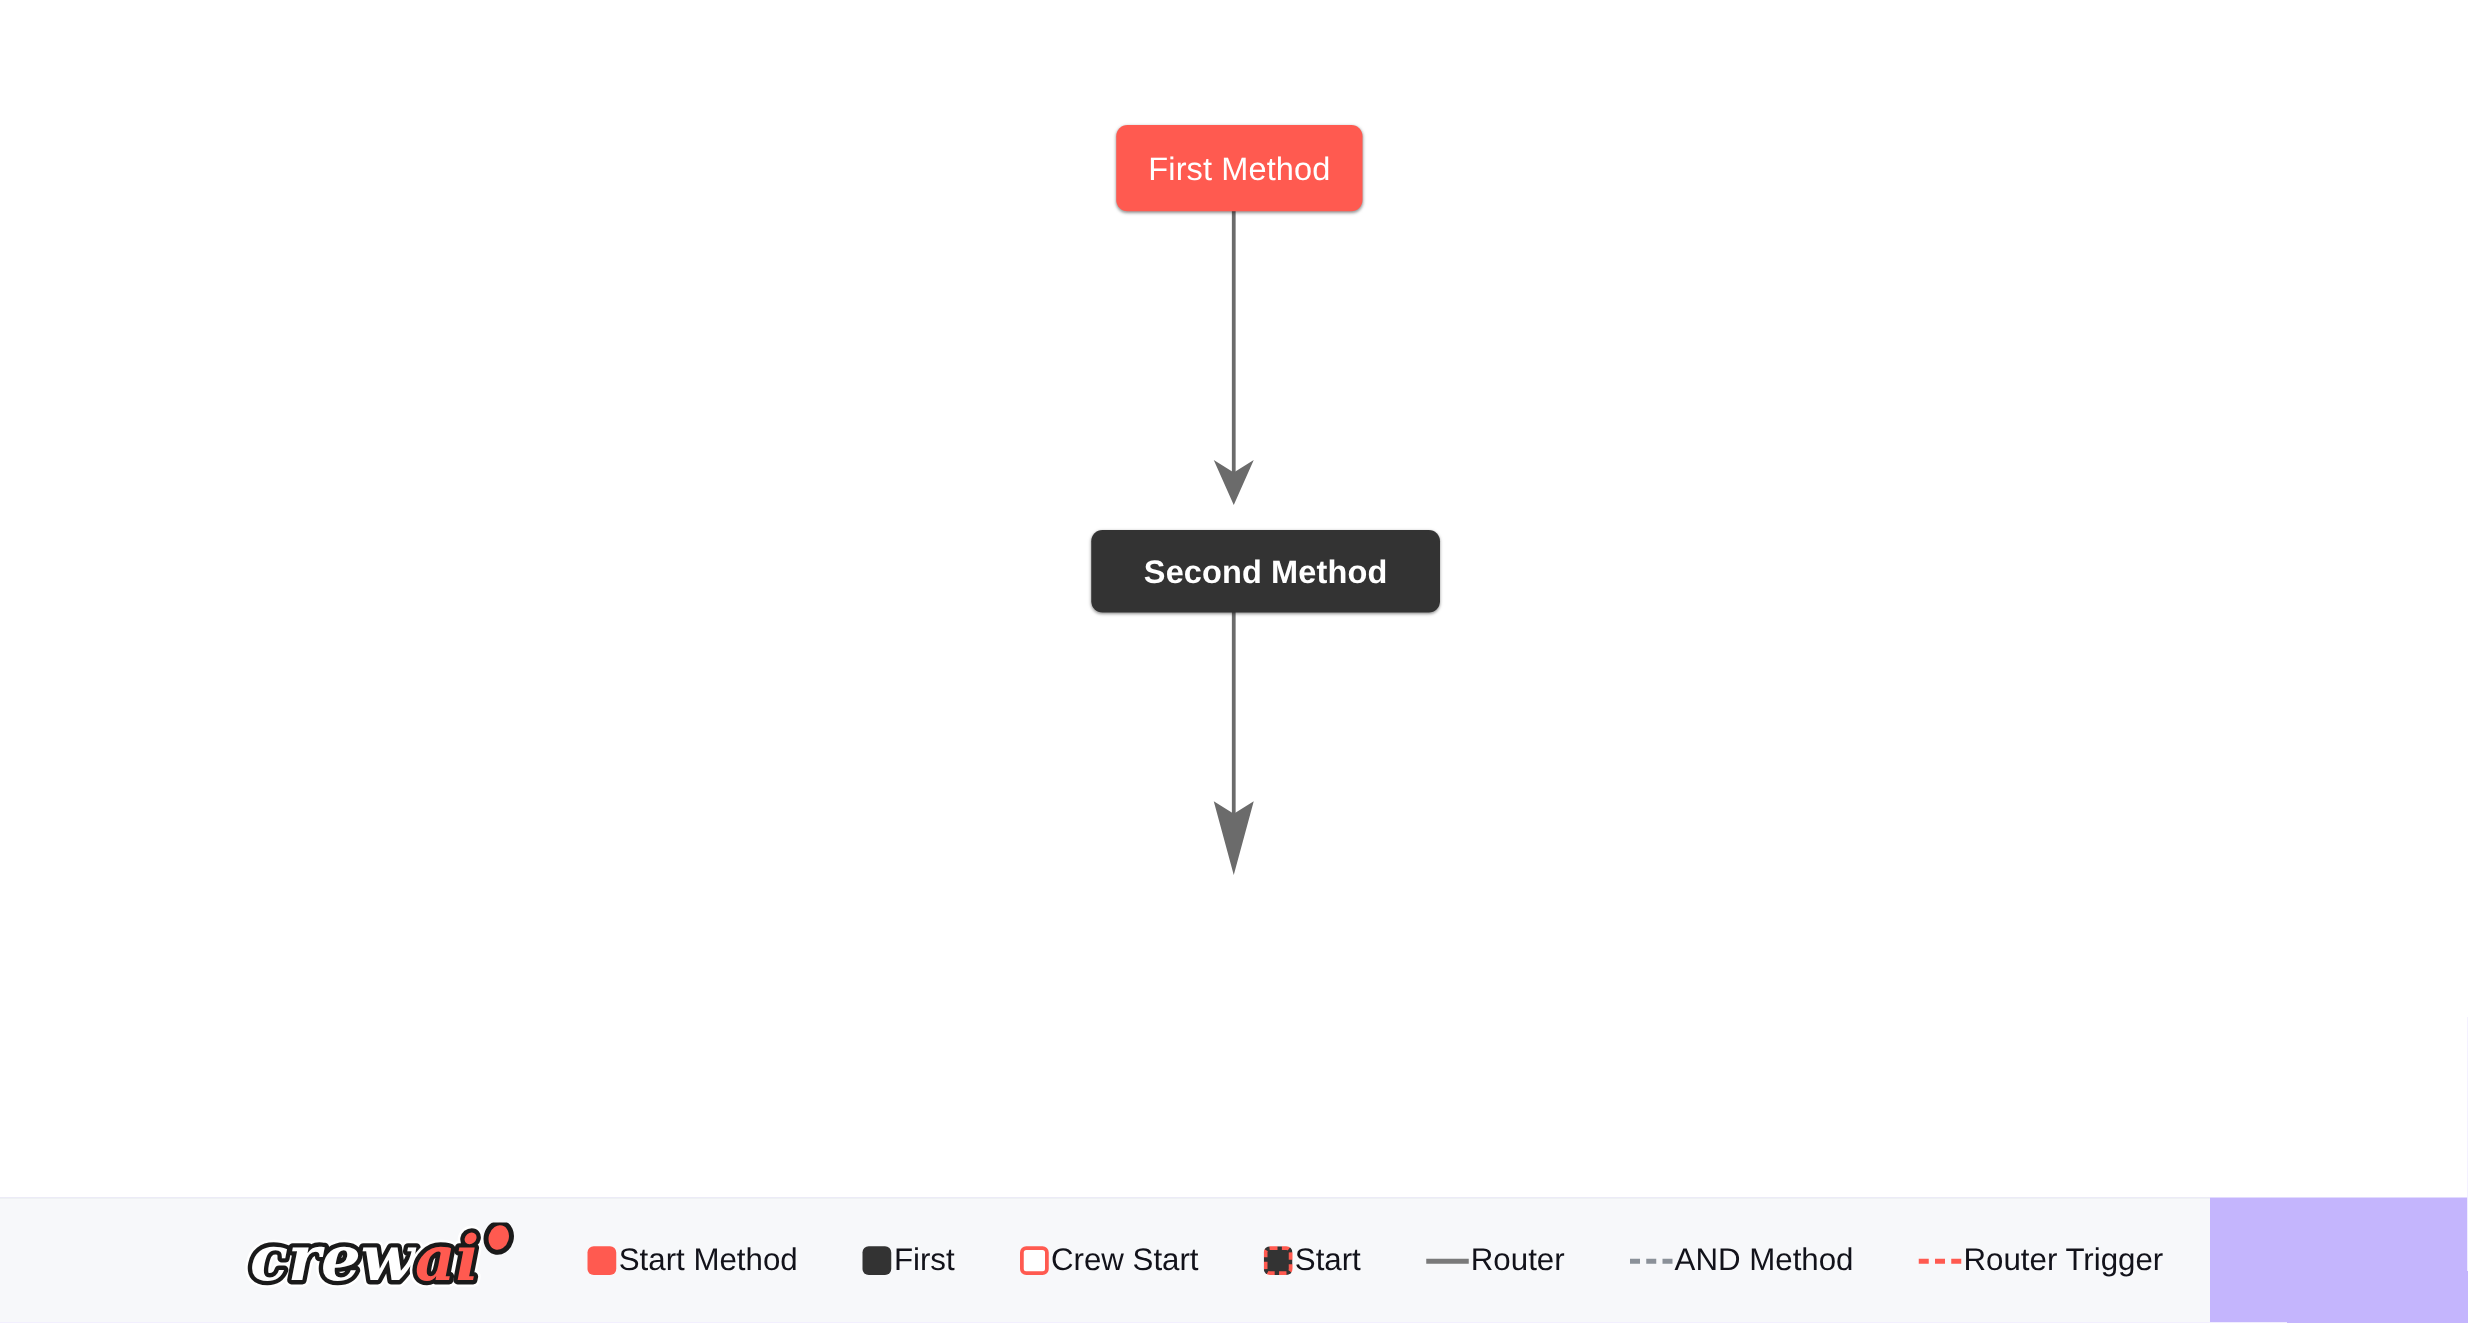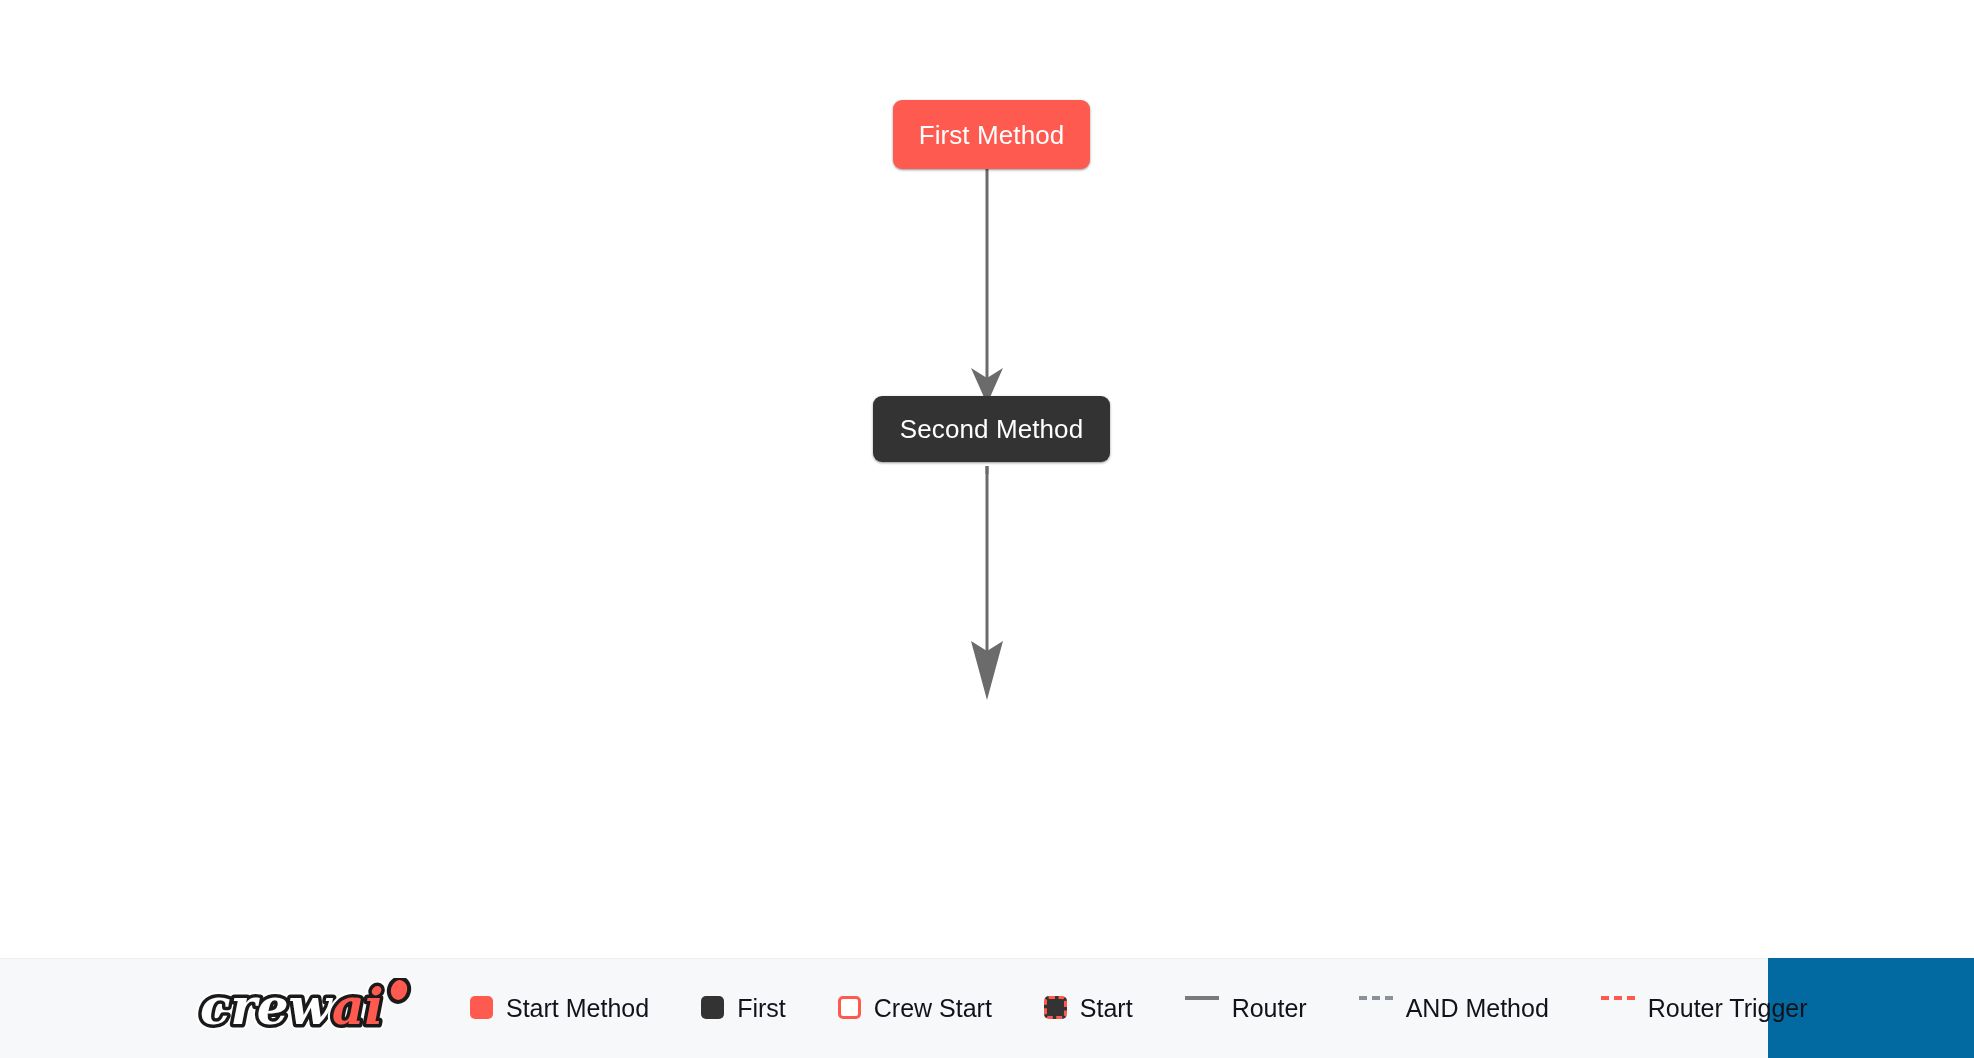--- a/index.html
+++ b/index.html
@@ -12,21 +12,21 @@
 
   body {
     font-family: "Liberation Sans", "DejaVu Sans", sans-serif;
     background: #ffffff;
   }
 
   #app {
     position: relative;
     width: 1974px;
     height: 1058px;
-    background: #0369a1;
+    background: #c4b5fd;
   }
 
   
   #flow-canvas {
     position: absolute;
     left: 0;
     top: 0;
     width: 1974px;
     height: 958px;
     background: #ffffff;
@@ -64,21 +64,21 @@
     color: #ffffff;
   }
 
   .node-method {
     background: #333333;
     color: #ffffff;
   }
 
   
   #node-first  { left: 893px; top: 100px; width: 197px; height: 69px; }
-  #node-second { left: 873px; top: 396px; width: 237px; height: 66px; }
+  #node-second { left: 873px; top: 424px; width: 279px; height: 66px; font-weight: bold; }
   #node-third  { left: 888px; top: 700px; width: 208px; height: 66px; }
 
   
   #legend-bar {
     position: absolute;
     left: 0;
     top: 958px;
     width: 1768px;
     height: 100px;
     background: #f7f8fa;
@@ -99,22 +99,22 @@
   }
 
   .legend-items {
     display: flex;
     align-items: center;
     gap: 36px;
   }
 
   .legend-item {
     display: flex;
-    align-items: flex-start;
-    gap: 13px;
+    align-items: center;
+    gap: 2px;
     white-space: nowrap;
     padding-left: 16px;
   }
 
   .legend-label {
     font-size: 25px;
     color: #12121a;
     line-height: 1;
   }
 

